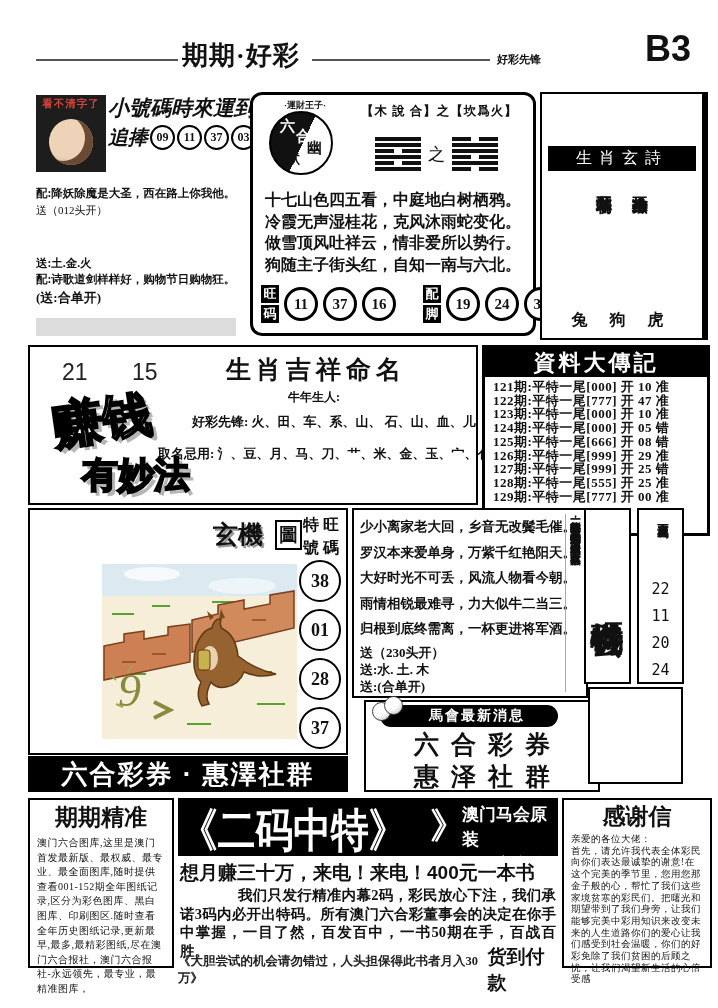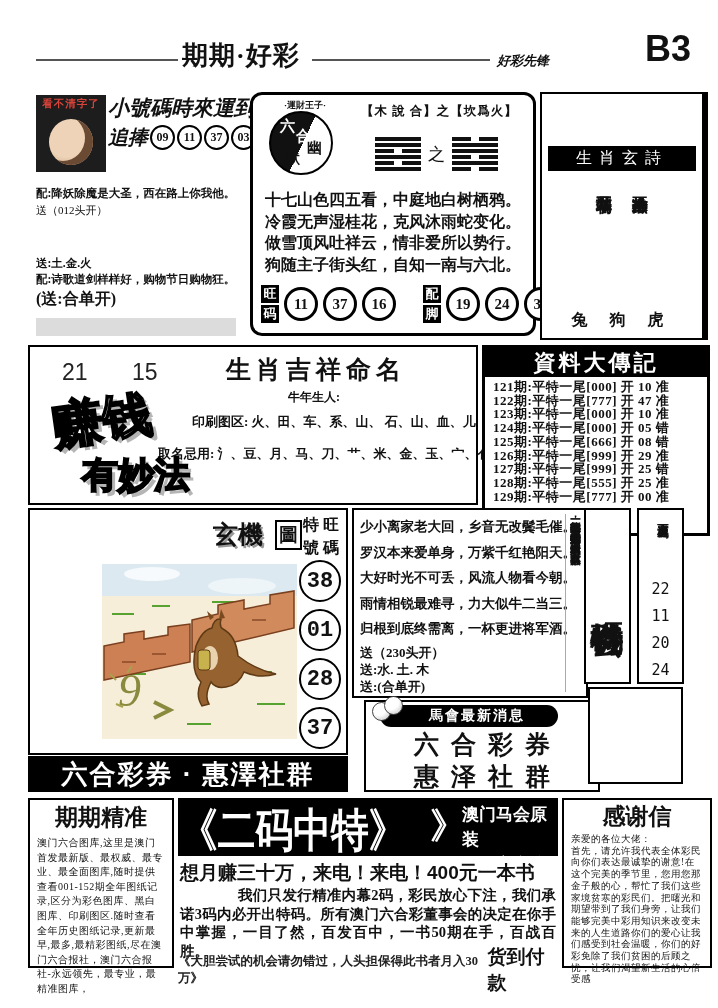--- a/index.html
+++ b/index.html
@@ -7,21 +7,21 @@
         font-family:"Liberation Serif",serif;color:#111;overflow:hidden;}
   .abs{position:absolute;}
   .nowrap{white-space:nowrap;}
   .sans{font-family:"Liberation Sans",sans-serif;}
   .rule{position:absolute;height:2px;background:#555;}
   
   .circ{display:inline-flex;align-items:center;justify-content:center;border-radius:50%;
         border:2px solid #000;background:#fff;font-weight:bold;font-family:"Liberation Serif",serif;}
   .circ.sm{width:21px;height:21px;font-size:12px;border-width:2px;}
   .circ.md{width:28px;height:28px;font-size:15px;border-width:3px;}
-  .circ.lg{width:38px;height:38px;font-size:22px;border-width:2px;font-family:Liberation Mono, monospace;}
+  .circ.lg{width:38px;height:38px;font-size:18px;border-width:2px;}
   
   .box{position:absolute;border:2px solid #000;background:#fff;box-sizing:border-box;}
   
   .hdr-title{position:absolute;font-size:26px;font-weight:bold;letter-spacing:1px;}
   
   .avatar{position:absolute;background:#1d1d1d;overflow:hidden;}
   .avatar .cap{position:absolute;top:2px;left:0;right:0;text-align:center;color:#d9443a;
                font-size:10.5px;font-weight:bold;letter-spacing:1px;}
   .avatar .face{position:absolute;left:13px;top:24px;width:44px;height:46px;border-radius:50%;
                 background:radial-gradient(circle at 40% 35%,#eed3b8 0 55%,#c29872 100%);
@@ -52,41 +52,41 @@
         background:radial-gradient(circle at 35% 30%,#fff 0 45%,#bbb 100%);}
 </style>
 </head>
 <body>
 
 <div id="page">
 
   <div class="rule" style="left:36px;top:59px;width:142px;"></div>
   <div class="hdr-title" style="left:182px;top:38px;">期期·好彩</div>
   <div class="rule" style="left:312px;top:59px;width:178px;"></div>
-  <div class="abs" style="left:497px;top:52px;font-size:13px;font-style:italic;font-weight:bold;">好彩先锋</div>
+  <div class="abs" style="left:497px;top:52px;font-size:11px;font-weight:bold;">好彩先锋</div>
   <div class="abs sans" style="left:645px;top:28px;font-size:36px;font-weight:900;">B3</div>
 
   <div class="avatar" style="left:36px;top:95px;width:70px;height:77px;">
     <div class="cap">看不清字了</div>
     <div class="face"></div>
   </div>
   <div class="abs nowrap" style="left:108px;top:94px;font-size:21px;font-weight:900;font-style:italic;">小號碼時來運到</div>
   <div class="abs" style="left:108px;top:124px;display:flex;align-items:center;gap:2px;">
     <span style="font-size:20px;font-weight:900;font-style:italic;">追捧</span>
     <span class="circ sm">09</span>
     <span class="circ sm">11</span>
     <span class="circ sm">37</span>
     <span class="circ sm">03</span>
     <span style="font-size:20px;font-weight:900;font-style:italic;">號</span>
   </div>
   <div class="abs nowrap" style="left:36px;top:186px;font-size:11.5px;font-weight:bold;">配:降妖除魔是大圣，西在路上你我他。</div>
   <div class="abs nowrap" style="left:36px;top:203px;font-size:11px;font-weight:normal;">送（012头开）</div>
   <div class="abs nowrap" style="left:36px;top:256px;font-size:11.5px;font-weight:bold;">送:土.金.火</div>
   <div class="abs nowrap" style="left:36px;top:272px;font-size:11.5px;font-weight:bold;">配:诗歌道剑样样好，购物节日购物狂。</div>
-  <div class="abs nowrap" style="left:36px;top:289px;font-size:16px;font-weight:bold;">(送:合单开)</div>
+  <div class="abs nowrap" style="left:36px;top:289px;font-size:13px;font-weight:bold;">(送:合单开)</div>
   <div class="abs" style="left:36px;top:318px;width:200px;height:18px;background:#dcdcdc;"></div>
 
   <div class="box fortune" style="left:250px;top:92px;width:286px;height:244px;">
     <div class="abs" style="left:12px;top:4px;width:80px;text-align:center;font-size:9px;font-weight:bold;">·運財王子·</div>
     <div class="logo" style="left:16px;top:16px;">
       <span style="left:9px;top:4px;color:#fff;">六</span>
       <span style="left:25px;top:14px;color:#fff;">合</span>
       <span style="left:36px;top:26px;color:#111;">幽</span>
       <span style="left:14px;top:36px;color:#111;">默</span>
     </div>
@@ -141,21 +141,21 @@
       <div class="vtext" style="font-size:16px;font-weight:bold;line-height:18px;">冷水冲身热不枯</div>
     </div>
     <div class="abs" style="left:0;top:216px;width:100%;text-align:center;font-size:16px;font-weight:bold;letter-spacing:9px;">兔 狗 虎</div>
   </div>
 
   <div class="box" style="left:28px;top:345px;width:450px;height:160px;">
     <div class="abs sans" style="left:32px;top:12px;font-size:23px;color:#222;">21</div>
     <div class="abs sans" style="left:102px;top:12px;font-size:23px;color:#222;">15</div>
     <div class="abs nowrap" style="left:196px;top:6px;font-size:25px;font-weight:bold;letter-spacing:5px;">生肖吉祥命名</div>
     <div class="abs" style="left:258px;top:42px;font-size:12px;font-weight:bold;">牛年生人:</div>
-    <div class="abs nowrap" style="left:162px;top:66px;font-size:13px;font-weight:bold;">印刷图区: 火、田、车、系、山、 石、山、血、儿</div>
+    <div class="abs nowrap" style="left:162px;top:66px;font-size:13px;font-weight:bold;">好彩先锋: 火、田、车、系、山、 石、山、血、儿</div>
     <div class="abs nowrap" style="left:128px;top:98px;font-size:13px;font-weight:bold;">取名忌用: 氵、豆、月、马、刀、艹、米、金、玉、宀、亻、木、.</div>
     <div class="abs bubble" style="left:22px;top:40px;font-size:50px;transform:rotate(-8deg);">赚钱</div>
     <div class="abs bubble" style="left:52px;top:104px;font-size:36px;">有妙法</div>
   </div>
 
   <div class="box" style="left:482px;top:345px;width:228px;height:191px;border-width:3px;">
     <div class="blackbar" style="height:29px;font-size:22px;font-weight:900;letter-spacing:3px;font-family:'Liberation Sans',sans-serif;">資料大傳記</div>
     <div style="padding:3px 6px 0 8px;">
       <div class="rec-row">121期:平特一尾[000] 开 10 准</div>
       <div class="rec-row">122期:平特一尾[777] 开 47 准</div>

